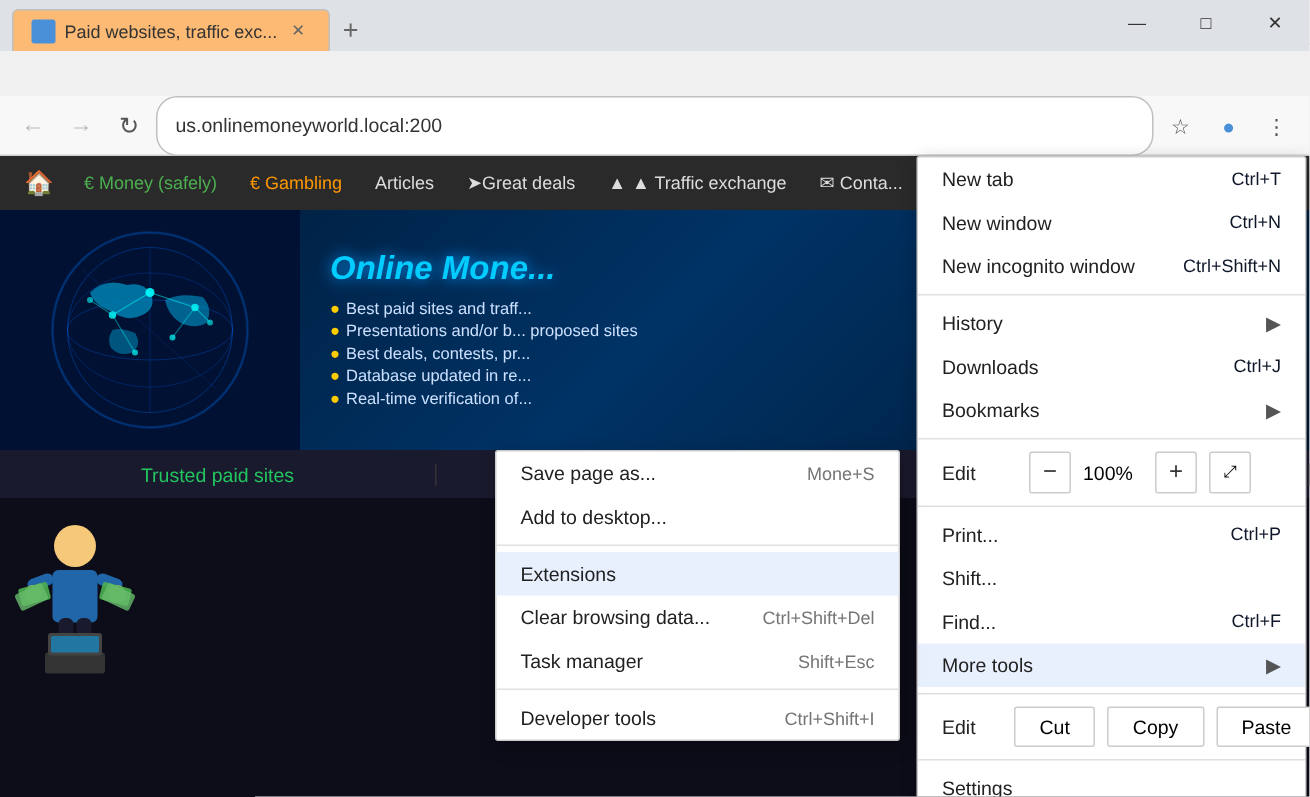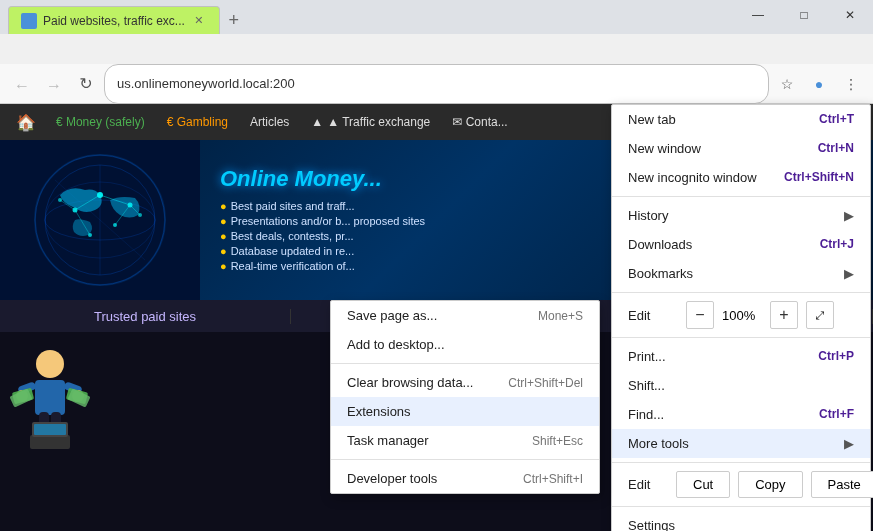--- a/index.html
+++ b/index.html
@@ -26,21 +26,21 @@
     }
 
     .tab-bar {
       background: #dee1e6;
       height: 34px;
       display: flex;
       align-items: flex-end;
       padding: 0 8px;
     }
     .tab {
-      background: #bef264;
+      background: #fdba74;
       border: 1px solid #c0c0c0;
       border-bottom: none;
       border-radius: 4px 4px 0 0;
       padding: 0 12px;
       height: 28px;
       display: flex;
       align-items: center;
       gap: 6px;
       font-size: 12px;
       color: #333;
@@ -199,21 +199,21 @@
 
     .sections-row {
       background: #1a1a2e;
       display: flex;
       height: 32px;
       align-items: center;
     }
     .section-heading {
       flex: 1;
       text-align: center;
-      color: #c4b5fd;
+      color: #22c55e;
       font-size: 13px;
       border-right: 1px solid #333;
     }
 
     .content-area {
       background: #0d0d1a;
       min-height: 200px;
       display: flex;
       gap: 10px;
       padding: 10px;
@@ -259,23 +259,22 @@
 
     .chrome-menu-item {
       padding: 7px 16px;
       cursor: pointer;
       display: flex;
       justify-content: space-between;
       color: #212121;
     }
     .chrome-menu-item.highlighted { background: #e8f0fe; }
     .chrome-menu-item .shortcut {
-      color: #4c1d95;
+      color: #0f172a;
       font-size: 12px;
-      font-weight: bold;
     }
     .chrome-menu-item .arrow { color: #555; }
 
     .zoom-row {
       padding: 4px 16px;
       display: flex;
       align-items: center;
       gap: 8px;
     }
     .zoom-minus, .zoom-plus {
@@ -383,20 +382,21 @@
   <div class="toolbar-icon-btn">⋮</div>
 </div>
 
 <div class="website">
 
   <div class="site-navbar">
     <span class="nav-home">🏠</span>
     <span class="nav-item green">€ Money (safely)</span>
     <span class="nav-item orange">€ Gambling</span>
     <span class="nav-item">Articles</span>
+    <span class="nav-item">➤Great deals</span>
     <span class="nav-item">▲ <span>▲ Traffic exchange</span></span>
     <span class="nav-item">✉ Conta...</span>
   </div>
 
   <div class="hero-banner">
 
     <div class="hero-globe">
       <svg viewBox="0 0 200 160" xmlns="http://www.w3.org/2000/svg" class="globe-svg">
 
         <rect width="200" height="160" fill="#001133"></rect>
@@ -425,21 +425,21 @@
         <line x1="100" y1="55" x2="75" y2="70" stroke="#00ffff" stroke-width="0.8" opacity="0.5"></line>
         <line x1="130" y1="65" x2="115" y2="85" stroke="#00ffff" stroke-width="0.8" opacity="0.4"></line>
         <line x1="75" y1="70" x2="90" y2="95" stroke="#00ffff" stroke-width="0.8" opacity="0.4"></line>
         <line x1="60" y1="60" x2="75" y2="70" stroke="#00ffff" stroke-width="0.8" opacity="0.4"></line>
         <line x1="140" y1="75" x2="130" y2="65" stroke="#00ffff" stroke-width="0.8" opacity="0.4"></line>
 
         <circle cx="100" cy="80" r="65" fill="none" stroke="#0088ff" stroke-width="2" opacity="0.15"></circle>
       </svg>
     </div>
     <div class="hero-text">
-      <div class="hero-title">Online Money...</div>
+      <div class="hero-title">Online Mone...</div>
       <ul class="hero-bullets">
         <li>
             <span class="bullet-icon">●</span>
             <span>Best paid sites and traff...</span>
           </li>
         <li>
             <span class="bullet-icon">●</span>
             <span>Presentations and/or b... proposed sites</span>
           </li>
         <li>
@@ -569,26 +569,26 @@
 
 <div class="small-context-menu">
   <div class="context-menu-item">
     <span>Save page as...</span>
     <span class="shortcut">Mone+S</span>
   </div>
   <div class="context-menu-item">
     <span>Add to desktop...</span>
   </div>
   <div class="context-menu-separator"></div>
+  <div class="context-menu-item highlighted" style="background:#e8f0fe;">
+    <span>Extensions</span>
+  </div>
   <div class="context-menu-item">
     <span>Clear browsing data...</span>
     <span class="shortcut">Ctrl+Shift+Del</span>
-  </div>
-  <div class="context-menu-item highlighted" style="background:#e8f0fe;">
-    <span>Extensions</span>
   </div>
   <div class="context-menu-item">
     <span>Task manager</span>
     <span class="shortcut">Shift+Esc</span>
   </div>
   <div class="context-menu-separator"></div>
   <div class="context-menu-item">
     <span>Developer tools</span>
     <span class="shortcut">Ctrl+Shift+I</span>
   </div>

